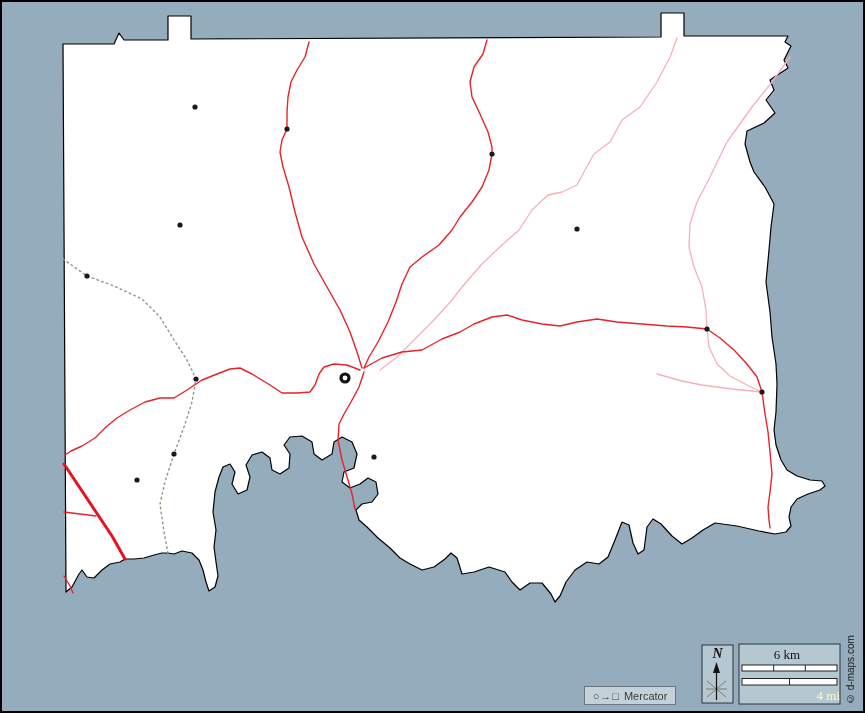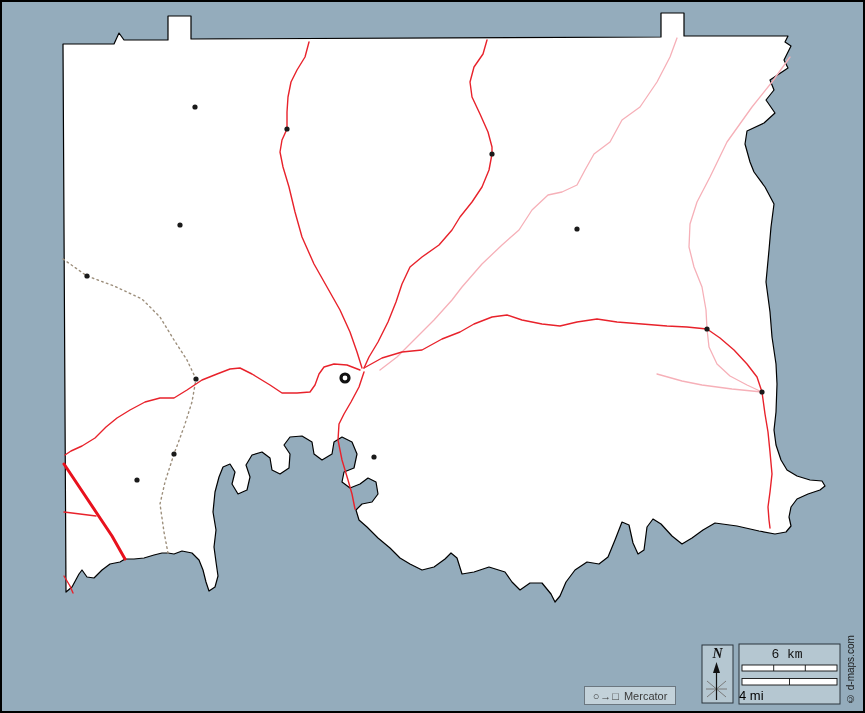--- a/index.html
+++ b/index.html
@@ -15,28 +15,28 @@
   .overlay{position:absolute;pointer-events:none;}
   .label-n{
     left:700px;top:644px;width:31px;height:16px;
     text-align:center;
     font-family:"Liberation Serif", serif;
     font-style:italic;font-weight:bold;font-size:14px;color:#111;
   }
   .label-km{
     left:737px;top:645px;width:96px;height:14px;
     text-align:center;
-    font-family:Liberation Mono, monospace;
+    font-family:Liberation Serif, serif;
     font-size:13px;color:#111;
   }
   .label-mi{
     left:737px;top:686px;width:101px;height:14px;
-    text-align:left;
-    font-family:Liberation Sans, sans-serif;
-    font-size:13px;color:#000000;
+    text-align:right;
+    font-family:Liberation Serif, serif;
+    font-size:13px;color:#fef9c3;
   }
   .projection-box{
     position:absolute;
     left:582px;top:684px;width:90px;height:17px;
     background:#c3d2da;
     border:1px solid #6b7780;
     display:flex;align-items:center;justify-content:center;
     gap:4px;
     font-size:11px;color:#3a3a3a;
     pointer-events:none;

